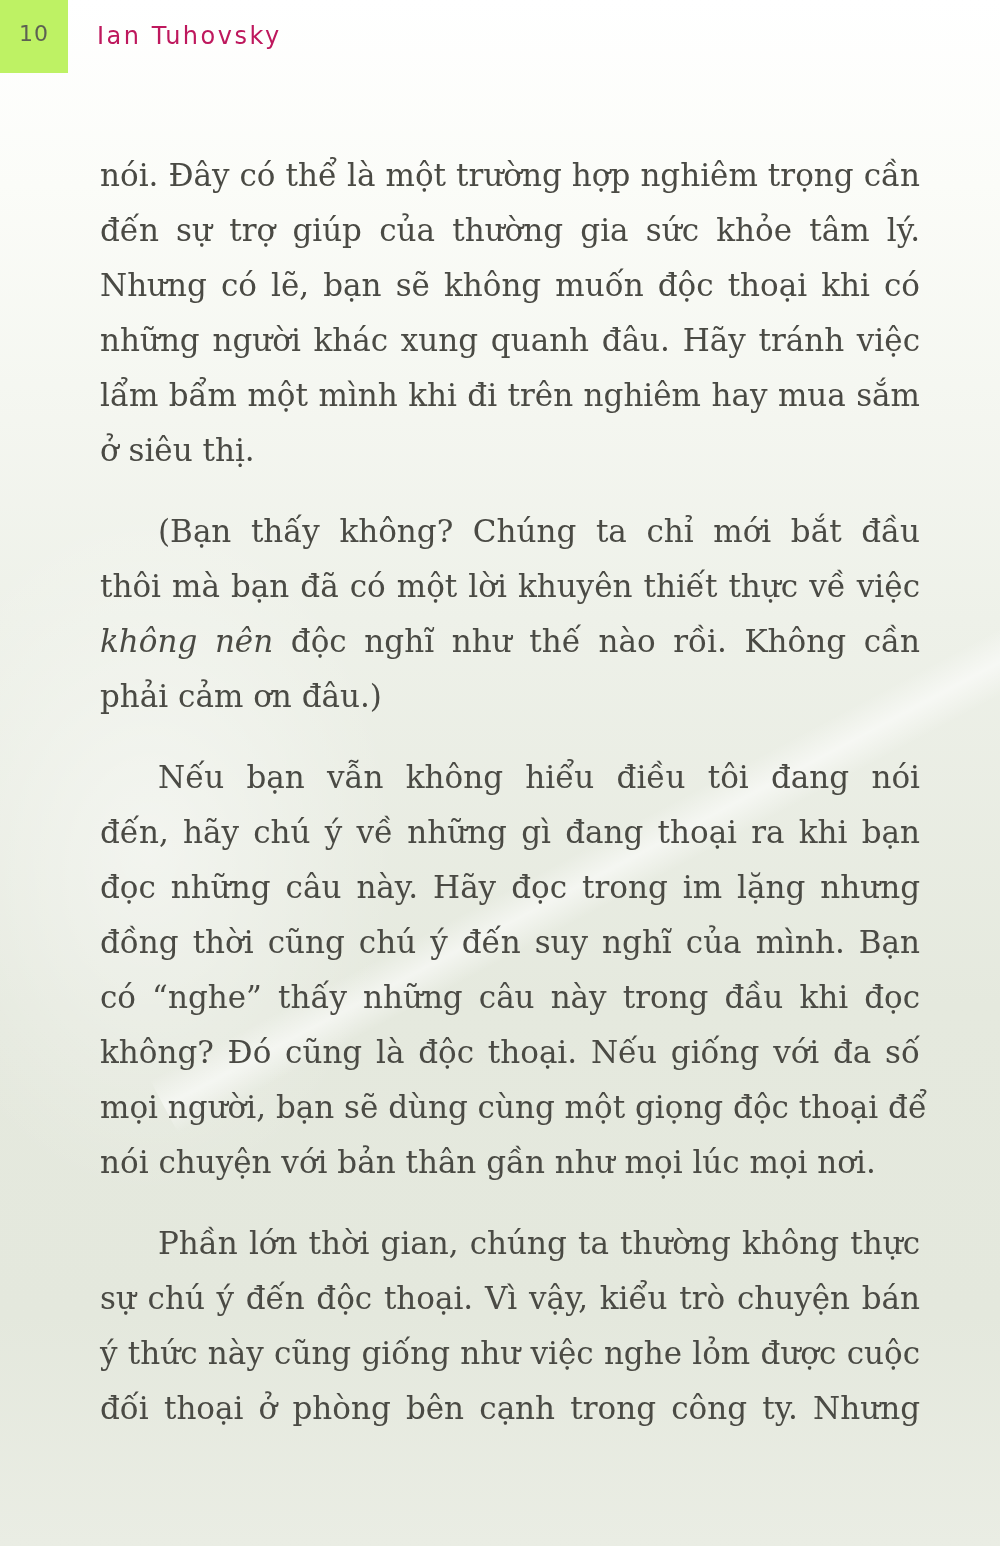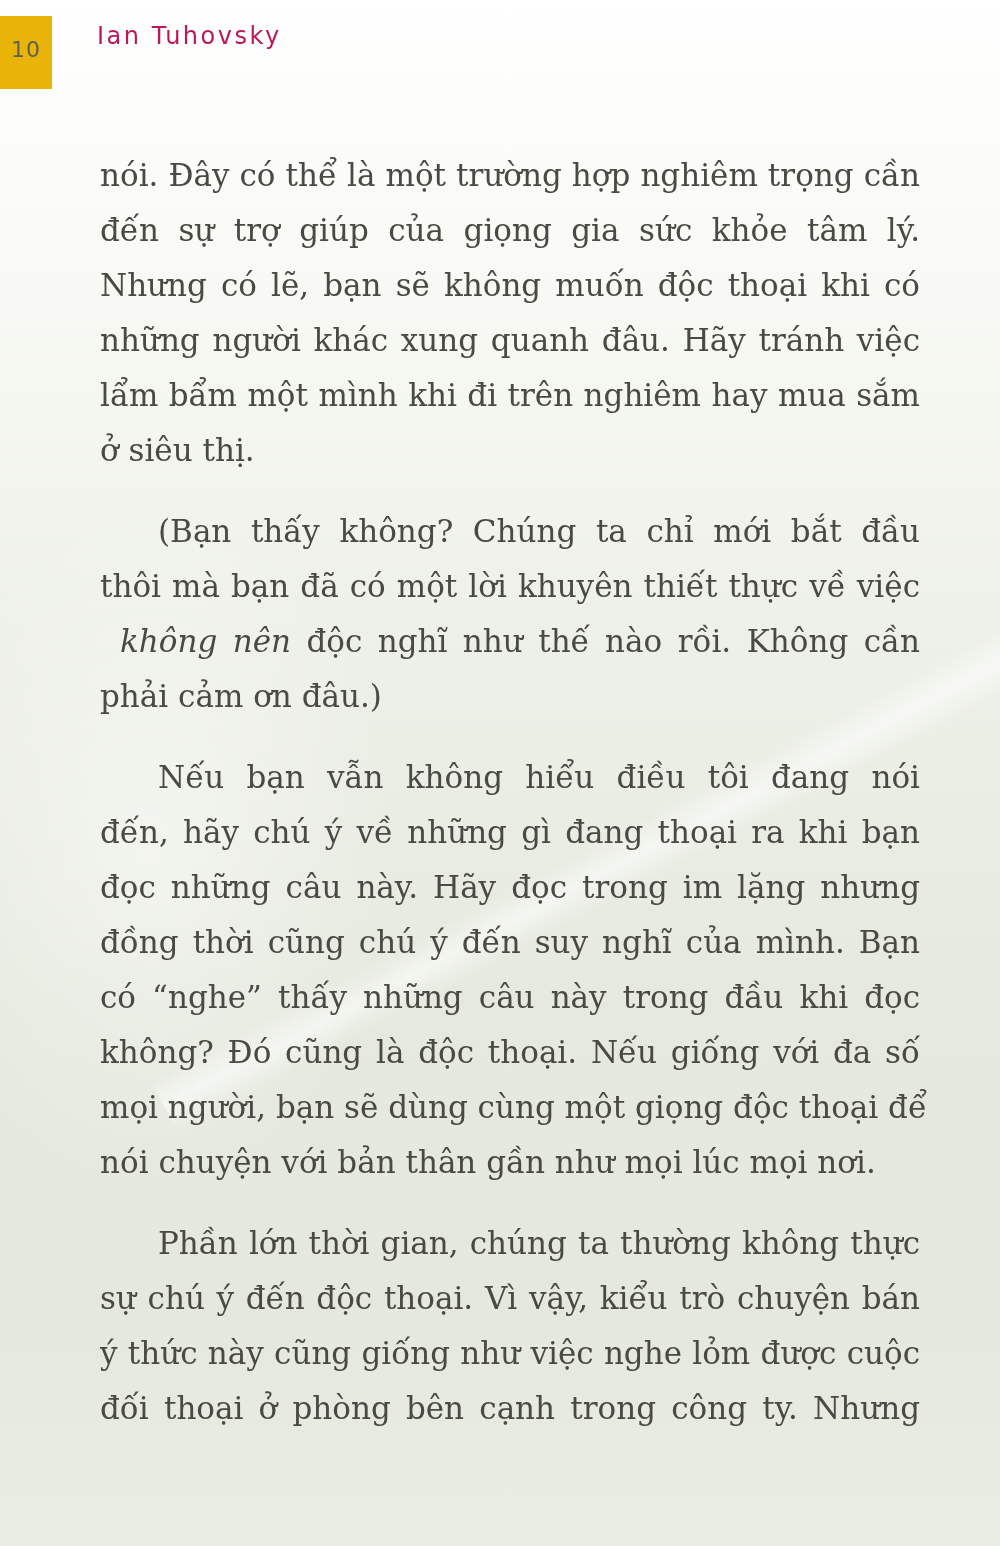--- a/index.html
+++ b/index.html
@@ -13,60 +13,60 @@
     background: linear-gradient(180deg, rgba(255,255,255,0) 0%, rgba(255,255,255,0.55) 50%, rgba(255,255,255,0) 100%);
     transform: rotate(-28deg); transform-origin: left top; pointer-events: none;
   }
   .sheen {
     position: absolute; left: -100px; top: 500px; width: 500px; height: 700px;
     background: radial-gradient(ellipse at center, rgba(255,255,255,0.45), rgba(255,255,255,0) 70%);
     pointer-events: none;
   }
   .header { position: absolute; left: 0; top: 0; height: 73px; width: 1000px; }
   .page-number-box {
-    position: absolute; left: 0; top: 16px; width: 52px; height: 73px;
-    background: #eab308;
+    position: absolute; left: 0; top: 0; width: 68px; height: 73px;
+    background: #bef264;
     display: flex; align-items: center; justify-content: center;
   }
   .page-number {
     font-family: "DejaVu Sans", "Liberation Sans", sans-serif;
     font-size: 22px; color: #5d6152; letter-spacing: 1px; margin-top: -6px;
   }
   .running-head {
     position: absolute; left: 97px; top: 22px;
     font-family: "DejaVu Sans", "Liberation Sans", sans-serif;
     font-size: 24px; color: #be185d; letter-spacing: 2.5px; font-weight: normal;
   }
   .body-text {
     position: absolute; left: 100px; top: 148px; width: 820px;
     color: #4a4a44; font-size: 31px; line-height: 55px;
   }
   .para { margin: 0 0 26px 0; text-align: justify; text-align-last: justify; }
   .para .line { display: block; text-align: justify; text-align-last: justify; white-space: nowrap; }
   .para .line.last { text-align-last: left; }
   .para.indent .line.first { text-indent: 58px; }
-  em { font-style: italic; margin-left: 20px; }
+  em { font-style: italic; }
 </style>
 </head>
 <body>
 
 <div class="sheen"></div>
 <div class="streak"></div>
 
 <div class="header">
   <div class="page-number-box">
     <span class="page-number">10</span>
   </div>
   <div class="running-head">Ian Tuhovsky</div>
 </div>
 
 <div class="body-text">
   <div class="para">
     <span class="line first">nói. Đây có thể là một trường hợp nghiêm trọng cần</span>
-    <span class="line">đến sự trợ giúp của giọng gia sức khỏe tâm lý.</span>
+    <span class="line">đến sự trợ giúp của thường gia sức khỏe tâm lý.</span>
     <span class="line">Nhưng có lẽ, bạn sẽ không muốn độc thoại khi có</span>
     <span class="line">những người khác xung quanh đâu. Hãy tránh việc</span>
     <span class="line">lẩm bẩm một mình khi đi trên nghiêm hay mua sắm</span>
     <span class="line last">ở siêu thị.</span>
   </div>
 
   <div class="para indent">
     <span class="line first">(Bạn thấy không? Chúng ta chỉ mới bắt đầu</span>
     <span class="line">thôi mà bạn đã có một lời khuyên thiết thực về việc</span>
     <span class="line"><em>không nên</em> <span>độc nghĩ như thế nào rồi. Không cần</span></span>

